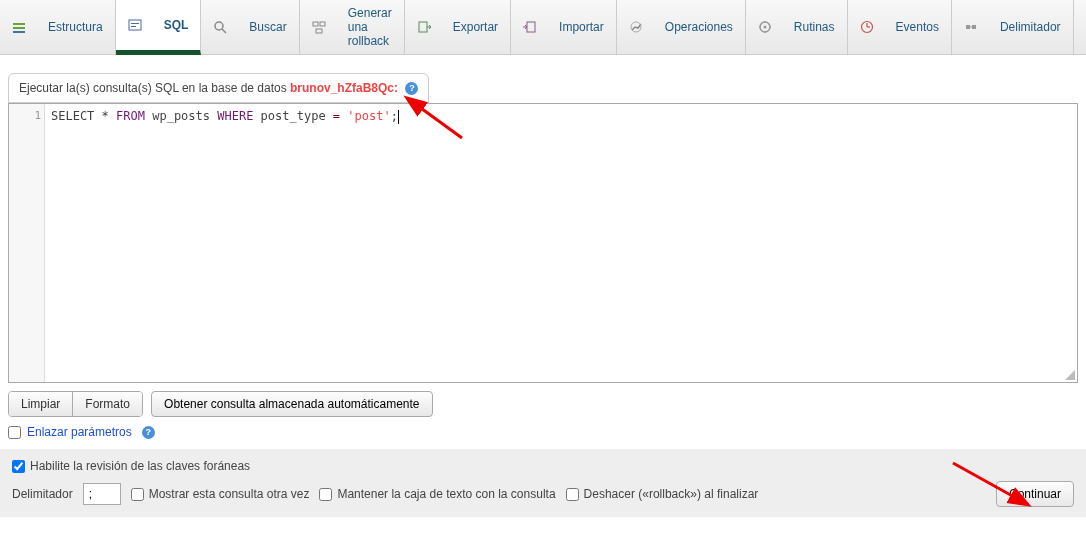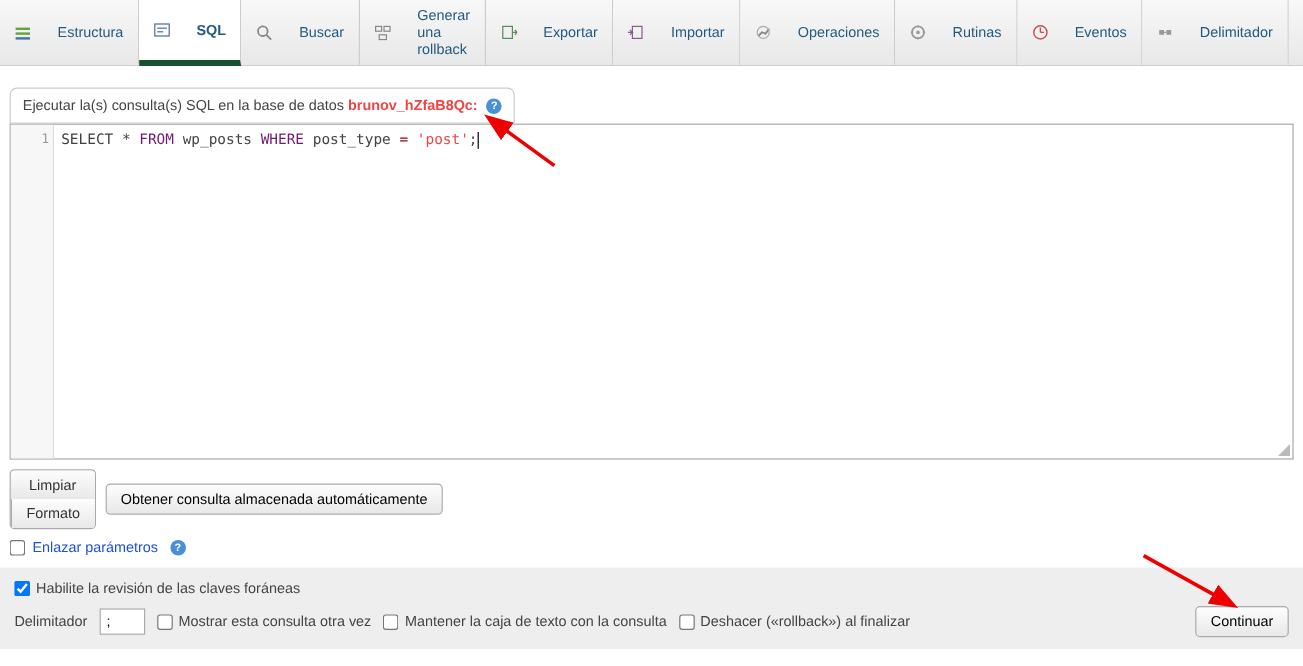--- a/index.html
+++ b/index.html
@@ -18,21 +18,21 @@
 .gutter { position: absolute; left: 0; top: 0; bottom: 0; width: 36px; background: #f7f7f7; border-right: 1px solid #ddd; text-align: right; padding: 4px 3px 0 0; color: #999; font-size: 11px; line-height: 16px; }
 .code-area { position: absolute; left: 36px; right: 0; top: 0; bottom: 0; padding: 4px 6px; line-height: 16px; white-space: pre; font-family: monospace; font-size: 12px; }
 .kw-blue { color: #404040; }
 .kw-green { color: #701a75; }
 .kw-maroon { color: #880000; }
 .kw-red { color: #ef4444; }
 .cursor-bar { display:inline-block; width:1px; height:14px; background:#000; vertical-align:middle; }
 .resize-handle { position:absolute; right:2px; bottom:2px; width:0; height:0; border-right:10px solid #bbb; border-top:10px solid transparent; }
 
 .toolbar-row { margin: 8px; display: flex; align-items: center; gap: 8px; }
-.btn-group { display: inline-flex; border: 1px solid #aaa; border-radius: 4px; overflow: hidden; flex-direction: column; }
+.btn-group { display: inline-flex; border: 1px solid #aaa; border-radius: 4px; overflow: hidden; }
 .btn { padding: 5px 12px; background: linear-gradient(#fdfdfd,#e8e8e8); color: #333; cursor: pointer; font-size: 12px; border: none; }
 .btn-group .btn + .btn { border-left: 1px solid #aaa; }
 .btn-single { border: 1px solid #aaa; border-radius: 4px; padding: 5px 12px; background: linear-gradient(#fdfdfd,#e8e8e8); cursor: pointer; font-size: 12px; }
 
 .checkbox-row { margin: 8px; display: flex; align-items: center; gap: 6px; }
 .checkbox-row label { color: #1d4ed8; }
 
 .bottom-panel { background: #eee; padding: 10px 12px; margin-top: 10px; display: flex; flex-direction: column; gap: 8px; }
 .bottom-line { display: flex; align-items: center; gap: 10px; flex-wrap: wrap; }
 .delim-input { width: 38px; height: 22px; border: 1px solid #aaa; padding: 2px 5px; font-size: 12px; }

